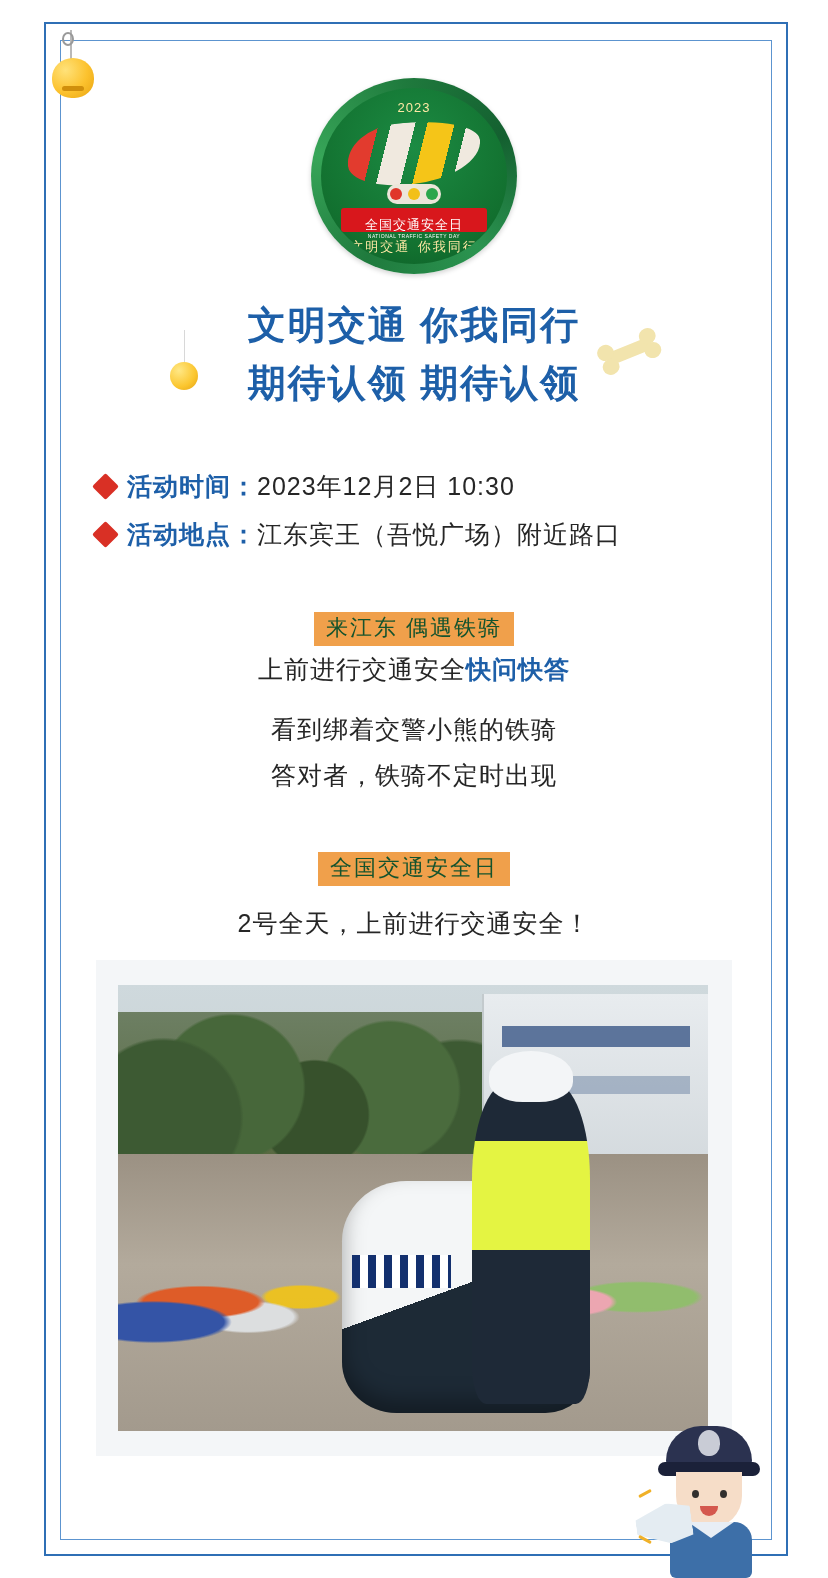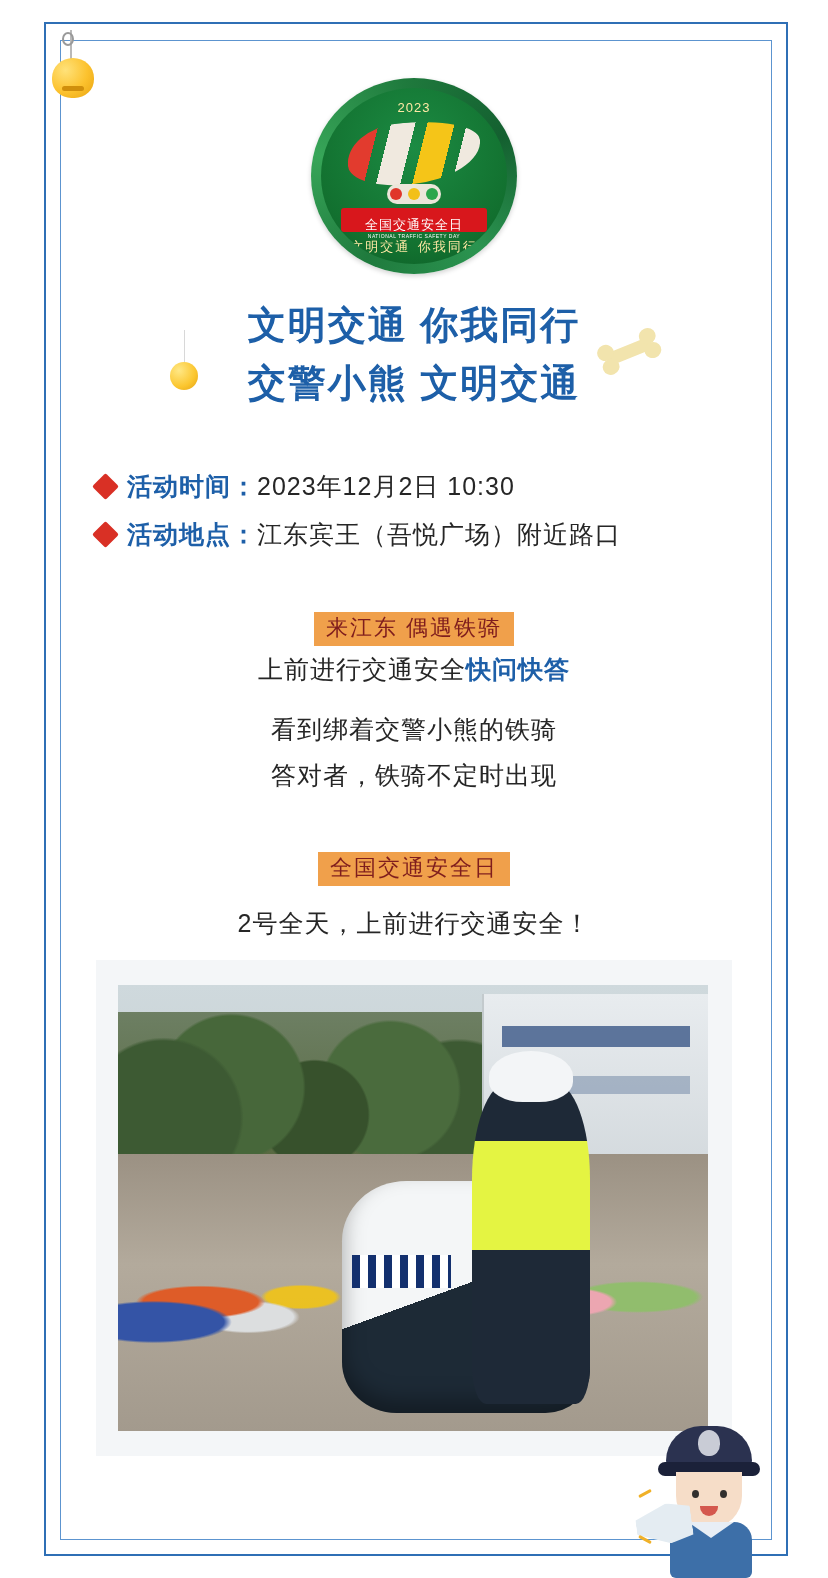--- a/index.html
+++ b/index.html
@@ -275,21 +275,21 @@
   
   .section {
     position: absolute;
     left: 0;
     right: 0;
     text-align: center;
   }
   .sec-tag {
     display: inline-block;
     background: #f0a04b;
-    color: #7f1d1d;
+    color: #14532d;
     font-size: 22px;
     letter-spacing: 2px;
     padding: 3px 12px 5px;
     line-height: 26px;
   }
   .sec-line {
     font-size: 25px;
     color: #262626;
     line-height: 46px;
     letter-spacing: 1px;
@@ -480,21 +480,21 @@
     </div>
     <div class="logo-sub">
       <span>文明交通</span>
       <span>你我同行</span>
     </div>
   </div>
 </div>
 
 <div class="headline">
   <div>文明交通 你我同行</div>
-  <div>交警小熊 文明交通</div>
+  <div>期待认领 期待认领</div>
 </div>
 
 <div class="info">
   <div class="info-row">
     <span class="diamond"></span>
     <span class="info-label">活动时间：</span>
     <span class="info-value">2023年12月2日 10:30</span>
   </div>
   <div class="info-row">
     <span class="diamond"></span>

